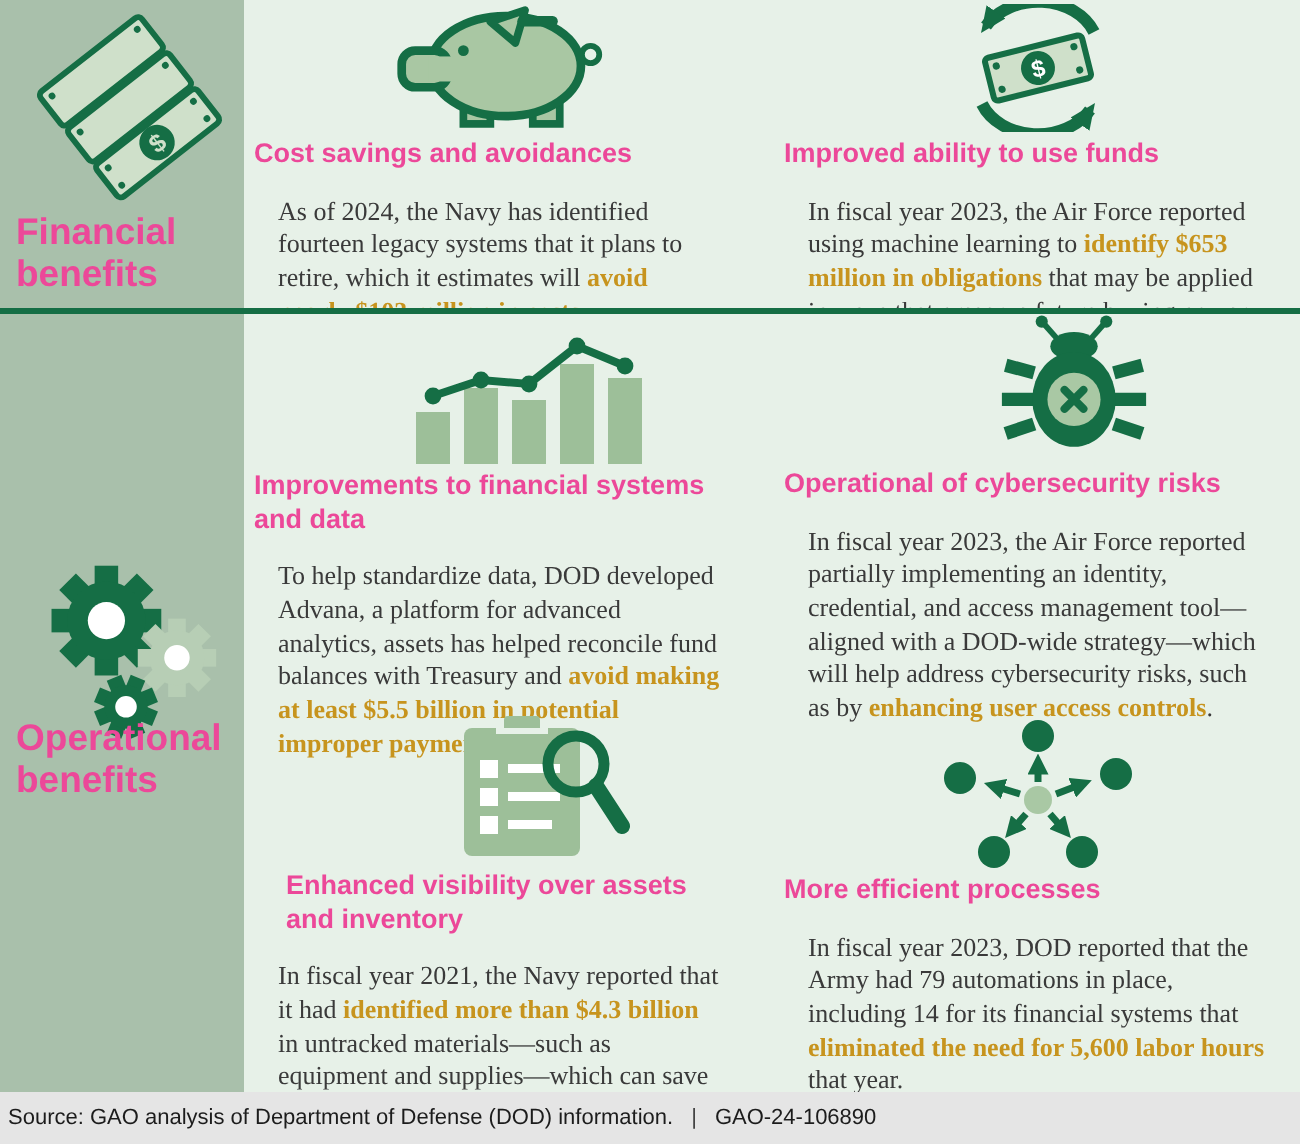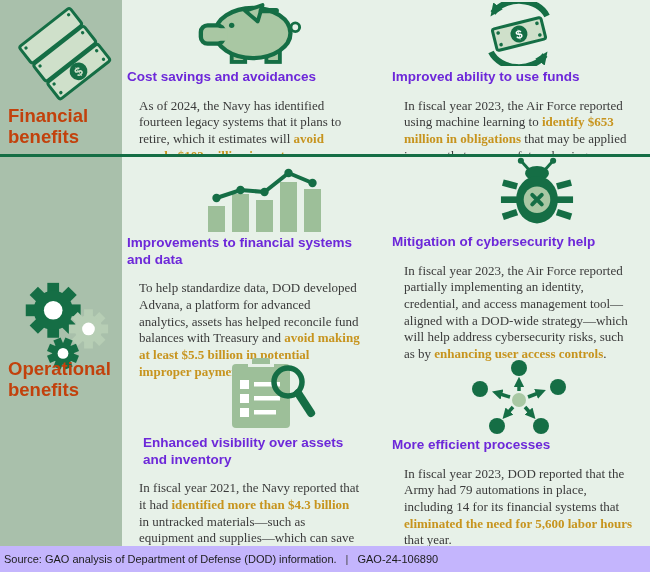--- a/index.html
+++ b/index.html
@@ -9,35 +9,35 @@
   }
   .row{position:absolute;left:0;width:650px;}
   .row-fin{top:0;height:154px;}
   .row-op{top:157px;height:389px;}
   .side-bg{position:absolute;left:0;top:0;width:122px;height:100%;background:#a9c0ab;}
   .content-bg{position:absolute;left:122px;top:0;width:528px;height:100%;background:#e7f1e8;}
   .divider{position:absolute;top:154px;left:0;width:650px;height:3px;background:#156e45;}
   .side-icon{position:absolute;}
   .side-label{
     position:absolute;left:8px;width:112px;
-    font-size:18.5px;font-weight:bold;color:#c2410c;line-height:1.13;
+    font-size:18.5px;font-weight:bold;color:#ec4899;line-height:1.13;
   }
   .card{position:absolute;}
   .icon-wrap{display:flex;justify-content:center;align-items:flex-end;}
   .card-title{
-    font-size:13.5px;font-weight:bold;color:#6d28d9;
+    font-size:13.5px;font-weight:bold;color:#ec4899;
     margin:0 0 4px 0;line-height:1.24;
   }
   .card-body{font-size:13px;color:#3a3a3a;margin:12px;line-height:1.28;font-family:Liberation Serif, serif;}
   .hl{color:#c7941e;font-weight:bold;}
   .w236{max-width:236px;}
   .w220{max-width:220px;margin-left:16px;}
   .shift14{transform:translateX(14px);}
   .shift18{transform:translateX(18px);}
-  .footer{position:absolute;left:0;top:546px;width:650px;height:26px;background:#c4b5fd;}
+  .footer{position:absolute;left:0;top:546px;width:650px;height:26px;background:#e5e5e5;}
   .src-line{
     position:absolute;left:4px;top:7px;font-size:11px;color:#1c1c1c;
     display:flex;align-items:center;gap:9px;white-space:nowrap;
   }
   .pipe{color:#444;}
 </style>
 </head>
 <body>
 
 <div class="stage">
@@ -191,21 +191,21 @@
           <path d="M27,45 L10,45" stroke="#156e45" stroke-width="7"></path>
           <path d="M27,58 L12,63" stroke="#156e45" stroke-width="7"></path>
           <path d="M69,31 L84,27" stroke="#156e45" stroke-width="7"></path>
           <path d="M69,45 L86,45" stroke="#156e45" stroke-width="7"></path>
           <path d="M69,58 L84,63" stroke="#156e45" stroke-width="7"></path>
           <ellipse cx="48" cy="45" rx="22" ry="25" fill="#156e45"></ellipse>
           <circle cx="48" cy="45" r="14" fill="#a9c8a4"></circle>
           <path d="M43,40 L53,50 M53,40 L43,50" stroke="#156e45" stroke-width="4.2" stroke-linecap="round"></path>
         </svg>
       </div>
-      <h3 class="card-title">Mitigation of cybersecurity help</h3>
+      <h3 class="card-title">Operational of cybersecurity risks</h3>
       <p class="card-body"><span>In fiscal year 2023, the Air Force reported partially implementing an identity, credential, and access management tool—aligned with a DOD-wide strategy—which will help address cybersecurity risks, such as by </span><span class="hl">enhancing user access controls</span><span>.</span></p>
     </div>
 
     <div class="card" style="left:127px;top:197px;width:246px;">
       <div class="icon-wrap shift14" style="height:78px;margin-bottom:3px;">
         <svg width="104" height="76" viewBox="0 0 104 76">
           <rect x="40" y="2" width="18" height="10" rx="2" fill="#9dbf99"></rect>
           <rect x="20" y="8" width="58" height="64" rx="4" fill="#9dbf99"></rect>
           <rect x="36" y="8" width="26" height="3" fill="#e7f1e8"></rect>
           <rect x="28" y="24" width="9" height="9" fill="#ffffff"></rect>

